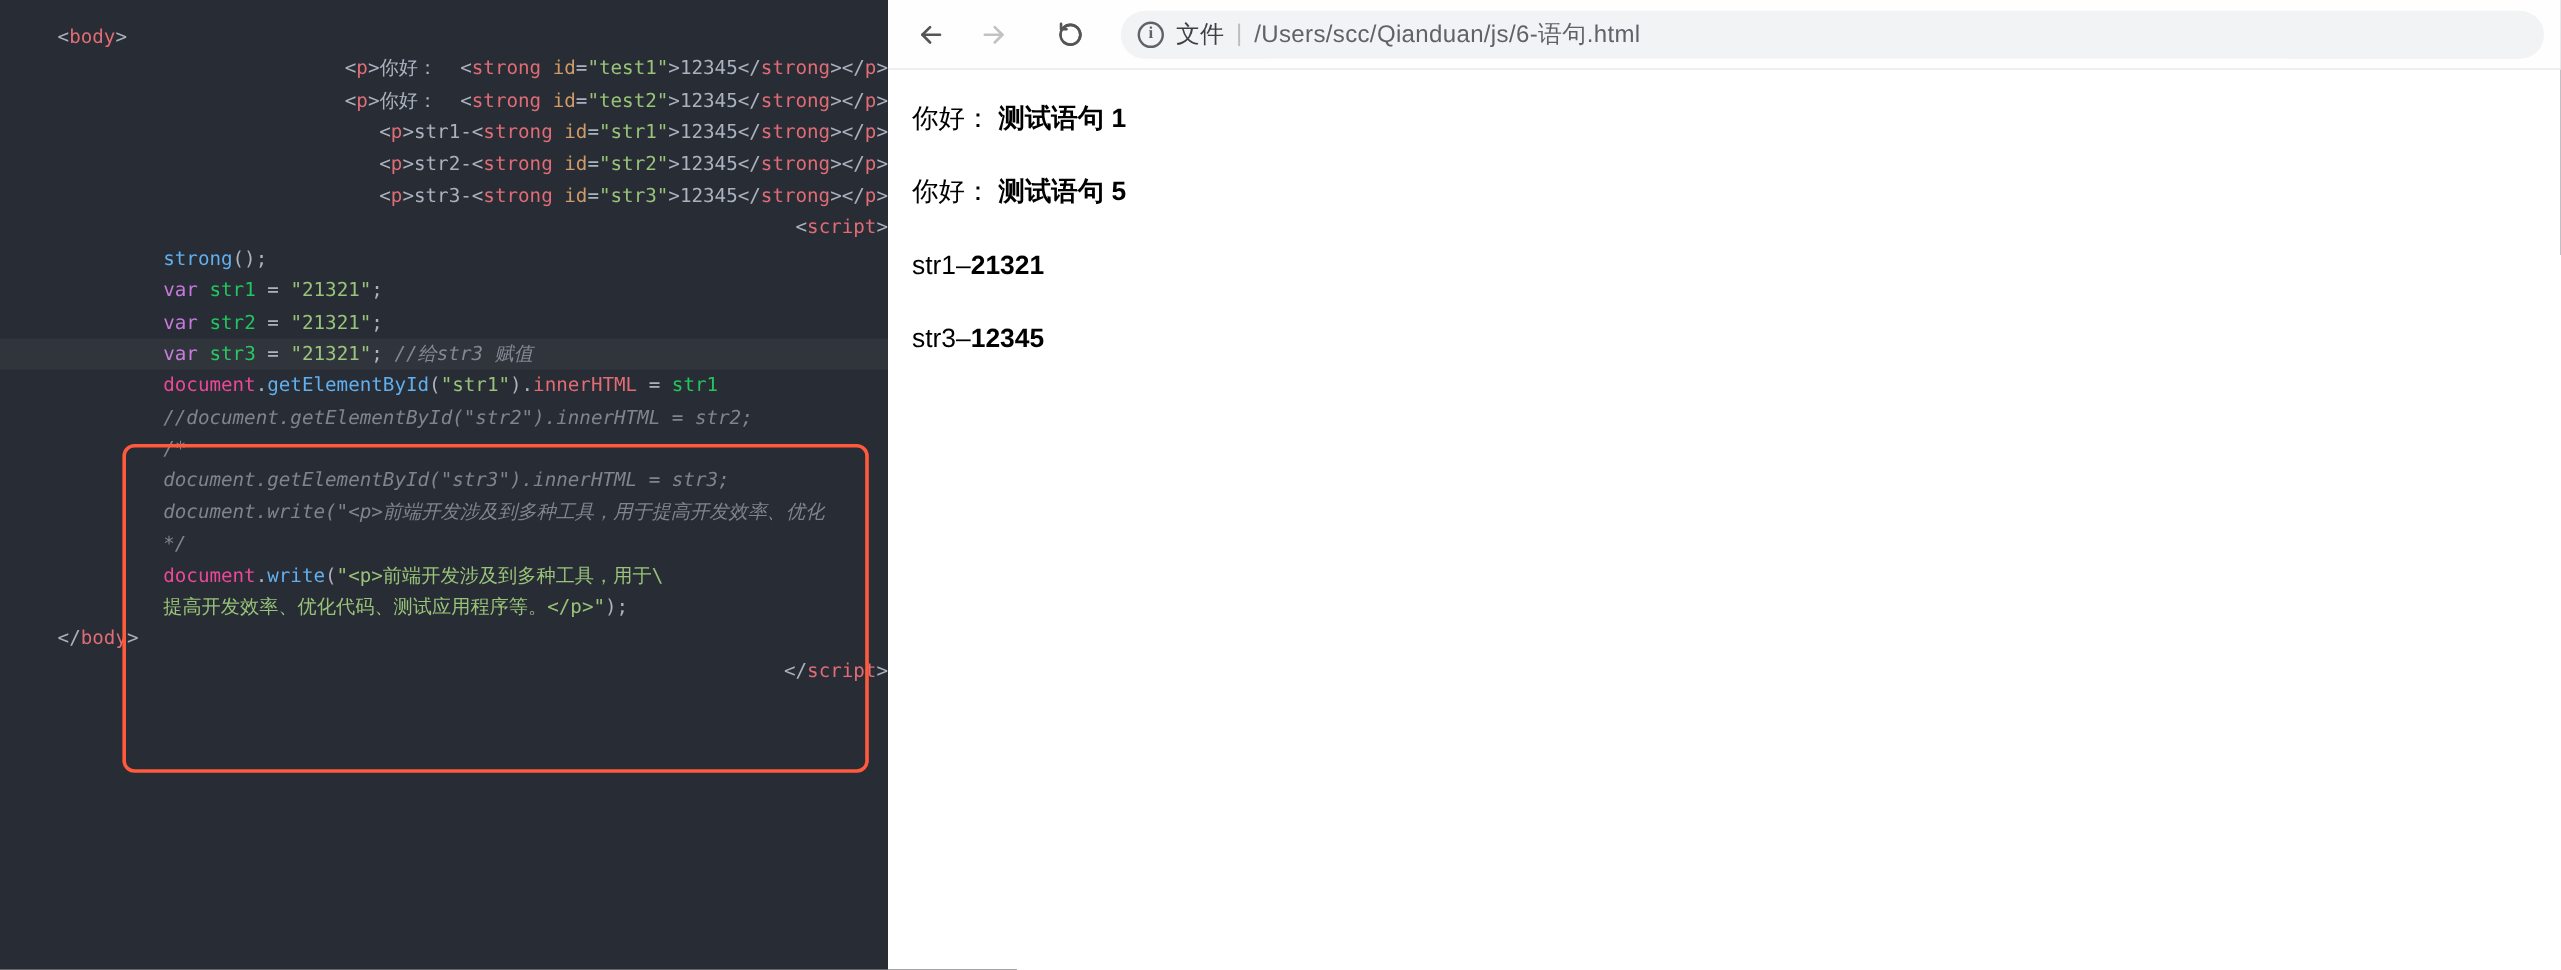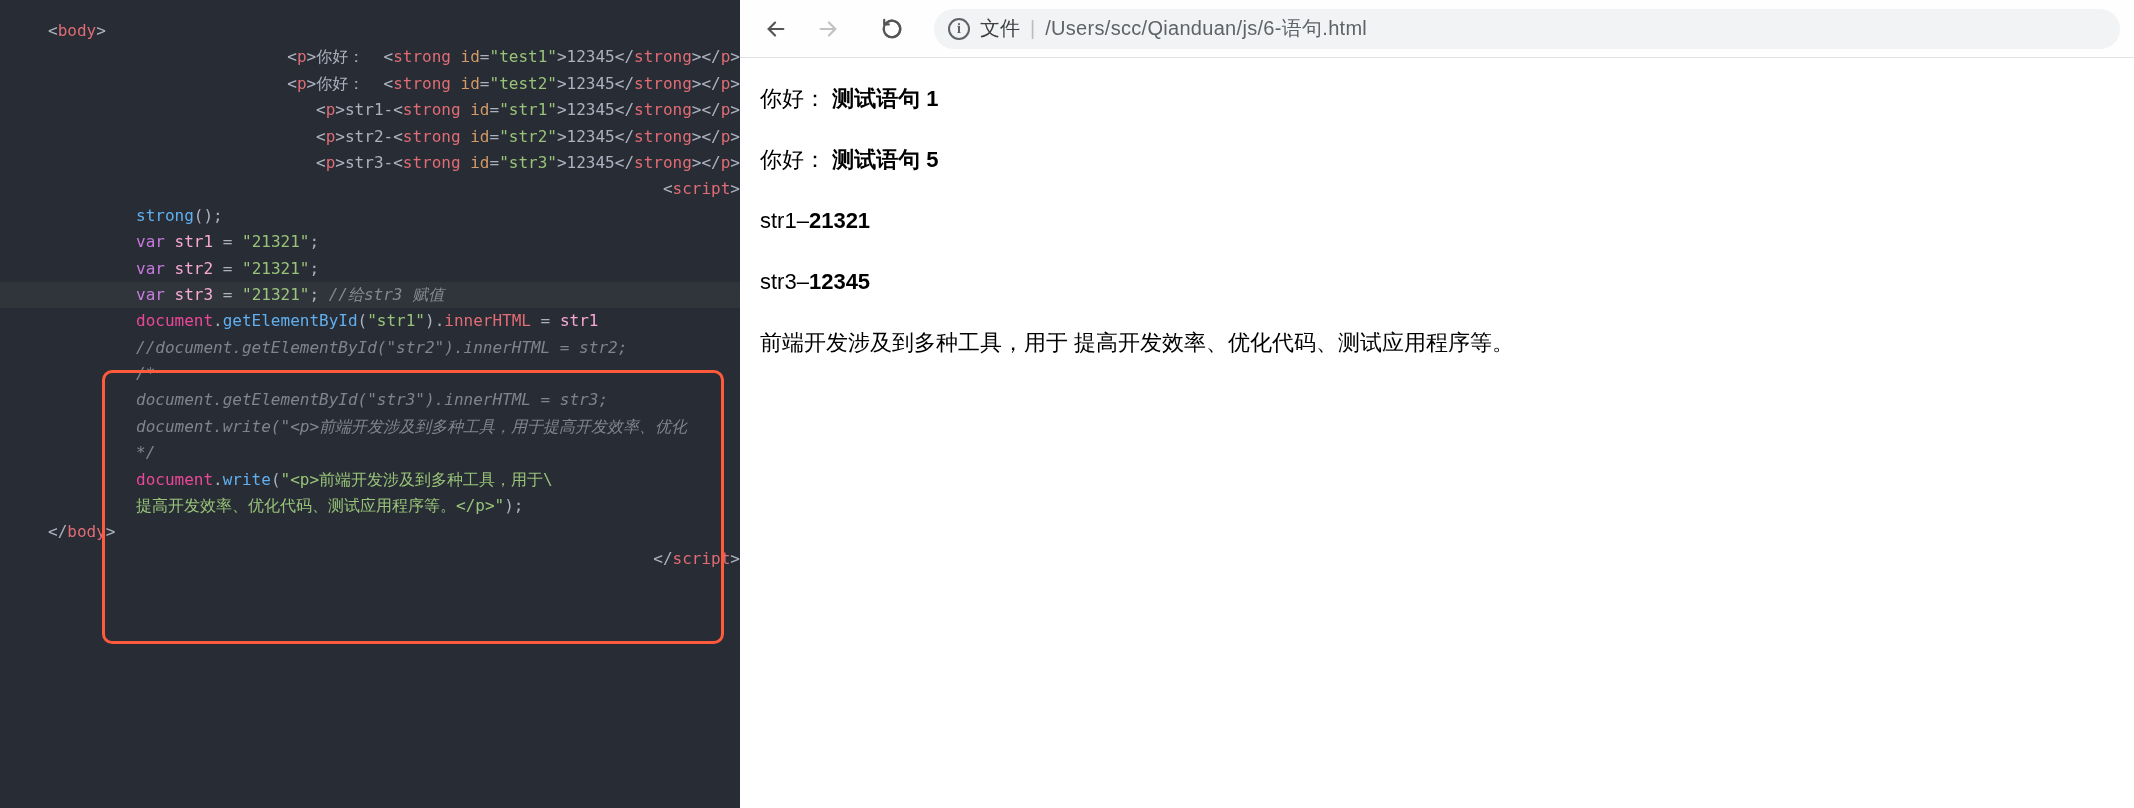--- a/index.html
+++ b/index.html
@@ -31,21 +31,21 @@
     .code-line { white-space: pre; position: relative; }
     .indent1 { padding-left: 44px; text-align: right; }
     .indent2 { padding-left: 88px; }
     .tag-bracket { color: #abb2bf; }
     .tag-name { color: #e06c75; }
     .attr-name { color: #d19a66; }
     .op { color: #abb2bf; }
     .string { color: #98c379; }
     .text-default { color: #abb2bf; }
     .kw { color: #c678dd; }
-    .varname { color: #f9a8d4; }
+    .varname { color: #22c55e; }
     .prop { color: #e06c75; }
     .func { color: #61afef; }
     .obj { color: #ec4899; }
     .comment { color: #7f848e; font-style: italic; }
     .punct { color: #abb2bf; }
     .num-like { color: #abb2bf; }
     .red-box {
       position: absolute;
       border: 3px solid #ff5a3c;
       border-radius: 10px;
@@ -175,15 +175,14 @@
       <span class="addr-label">文件</span>
       <span class="addr-sep">|</span>
       <span class="addr-path">/Users/scc/Qianduan/js/6-语句.html</span>
     </div>
   </div>
   <div class="page-content">
     <p><span>你好：  </span><strong>测试语句 1</strong></p>
     <p><span>你好：  </span><strong>测试语句 5</strong></p>
     <p><span>str1–</span><strong>21321</strong></p>
     <p><span>str3–</span><strong>12345</strong></p>
-    <p>前端开发涉及到多种工具，用于 提高开发效率、优化代码、测试应用程序等。</p>
   </div>
 </div>
 
 </body></html>

